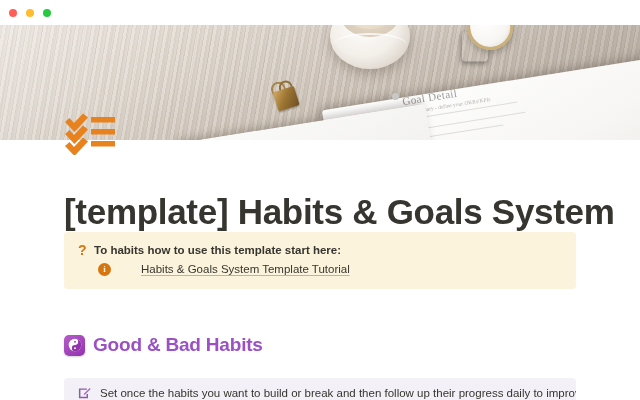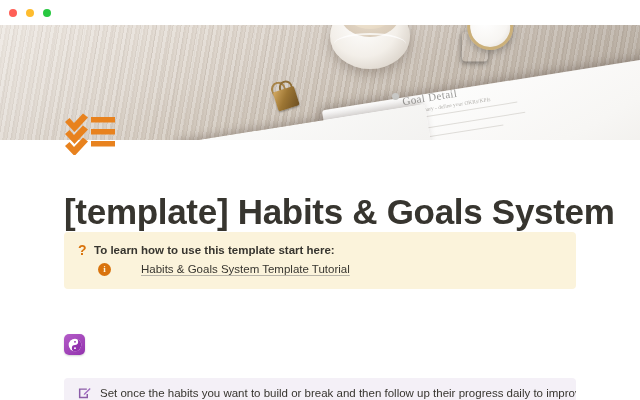--- a/index.html
+++ b/index.html
@@ -181,37 +181,38 @@
     </svg>
   </div>
 
   <div class="content">
 
     <div class="page-title">[template] Habits &amp; Goals System</div>
 
     <div class="callout">
       <div class="callout-row cb-q">
         <span class="q-icon">?</span>
-        <span class="cb-text">To learn how to use this template start here:</span>
+        <span class="cb-text">To habits how to use this template start here:</span>
       </div>
       <div class="callout-row cb-link-row">
         <span class="i-icon">i</span>
         <span class="cb-link">Habits &amp; Goals System Template Tutorial</span>
       </div>
     </div>
 
     <div class="section">
       <span class="sec-icon">
         <svg viewBox="0 0 16 16" width="14" height="14">
           <circle cx="8" cy="8" r="7.2" fill="#ffffff"></circle>
           <path d="M8 0.8 A7.2 7.2 0 0 1 8 15.2 A3.6 3.6 0 0 1 8 8 A3.6 3.6 0 0 0 8 0.8 Z" fill="#9333AE"></path>
           <circle cx="8" cy="4.4" r="1.1" fill="#9333AE"></circle>
           <circle cx="8" cy="11.6" r="1.1" fill="#ffffff"></circle>
         </svg>
       </span>
+      <span class="sec-title">Good &amp; Bad Habits</span>
     </div>
 
     <div class="callout2">
       <div class="c2-row">
         <span class="pencil">
           <svg viewBox="0 0 14 14" width="13" height="13">
             <path d="M1 1.5 H9.5 V3 H2.6 V10.4 H9.2 V7.5 H10.8 V12 H1 Z" fill="#8B5CA8"></path>
             <path d="M12.6 1.2 L13.6 2.2 L7.7 8.1 L6.1 8.6 L6.6 7.0 Z" fill="#A06BC0"></path>
           </svg>
         </span>

